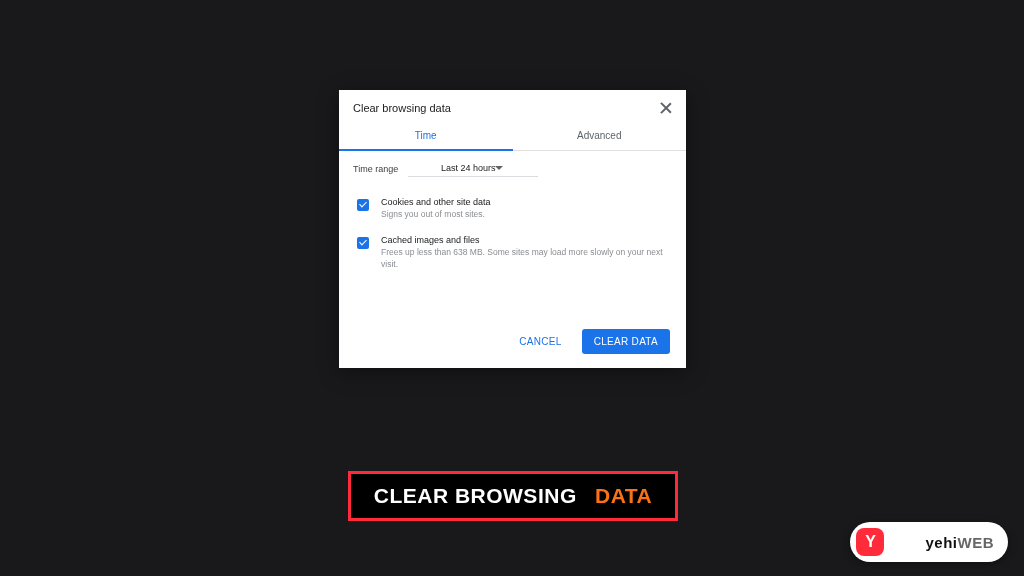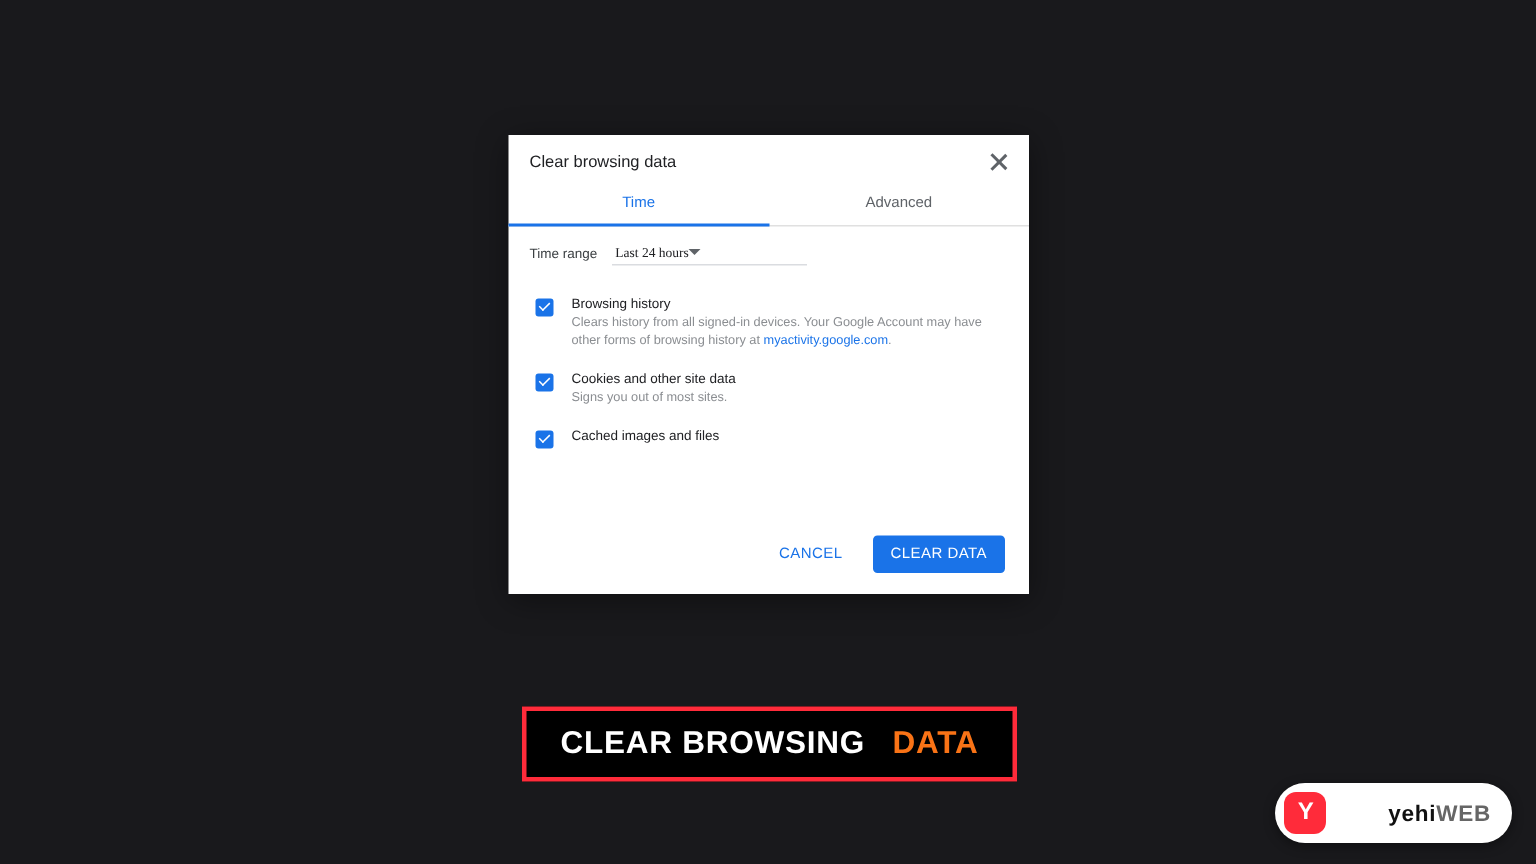--- a/index.html
+++ b/index.html
@@ -80,24 +80,23 @@
     font-size: 9px;
     color: #3c4043;
     text-align: center;
   }
   .time-select {
     flex: 0 0 auto;
     width: 130px;
     border-bottom: 1px solid #dadce0;
     display: flex;
     align-items: center;
-    justify-content: flex-start;
+    justify-content: center;
     padding: 2px 4px 3px 2px;
     cursor: pointer;
-    font-family: Liberation Serif, serif;
   }
   .time-value {
     font-size: 9px;
     color: #202124;
   }
   .caret {
     width: 0; height: 0;
     border-left: 4px solid transparent;
     border-right: 4px solid transparent;
     border-top: 4px solid #5f6368;
@@ -236,42 +235,34 @@
   <div class="time-row">
     <div class="time-label">Time range</div>
     <div class="time-select">
       <span class="time-value">Last 24 hours</span>
       <span class="caret"></span>
     </div>
   </div>
 
   <div class="options">
 
-    <div class="opt">
-      <div class="chk"></div>
-      <div>
-        <div class="opt-title">Browsing history</div>
-        <div class="opt-desc">
-          <span>Clears history from all signed-in devices. Your Google Account may have other forms of browsing history at </span><a>myactivity.google.com</a><span>.</span>
-        </div>
-      </div>
-    </div>
 
     <div class="opt">
       <div class="chk"></div>
       <div>
         <div class="opt-title">Cookies and other site data</div>
         <div class="opt-desc">Signs you out of most sites.</div>
       </div>
     </div>
 
     <div class="opt">
       <div class="chk"></div>
       <div>
         <div class="opt-title">Cached images and files</div>
+        <div class="opt-desc">Frees up less than 638 MB. Some sites may load more slowly on your next visit.</div>
       </div>
     </div>
 
   </div>
 
   <div class="actions">
     <div class="btn btn-cancel">CANCEL</div>
     <div class="btn btn-primary">CLEAR DATA</div>
   </div>
 </div>

